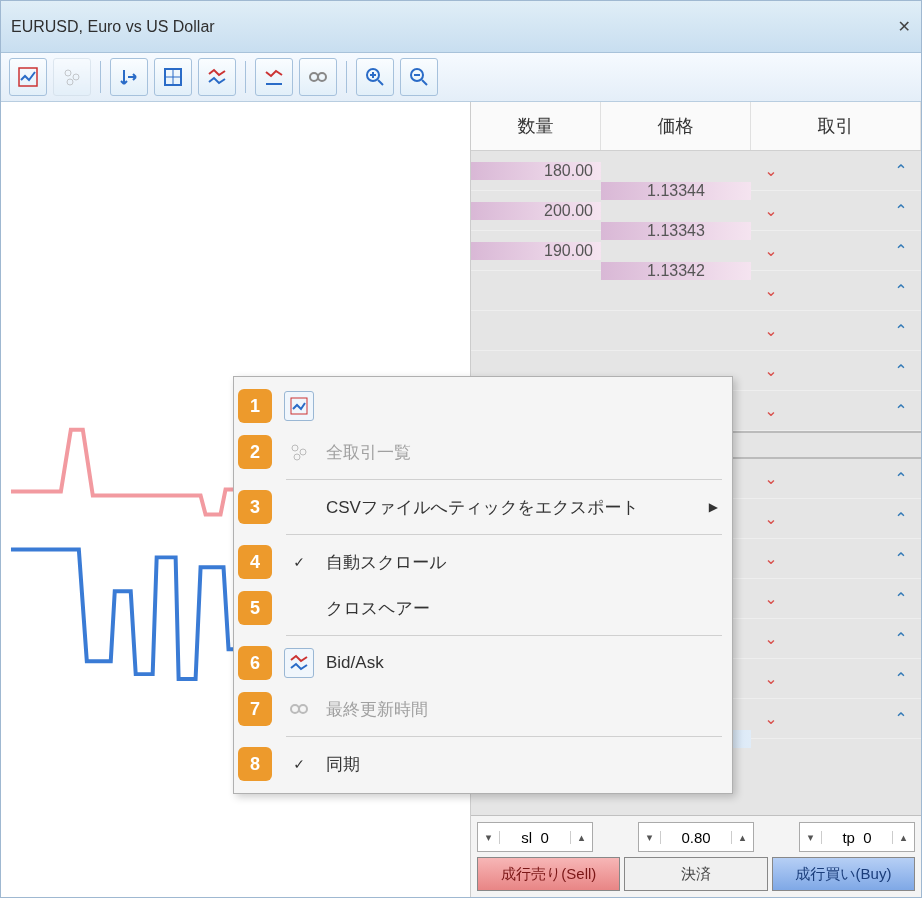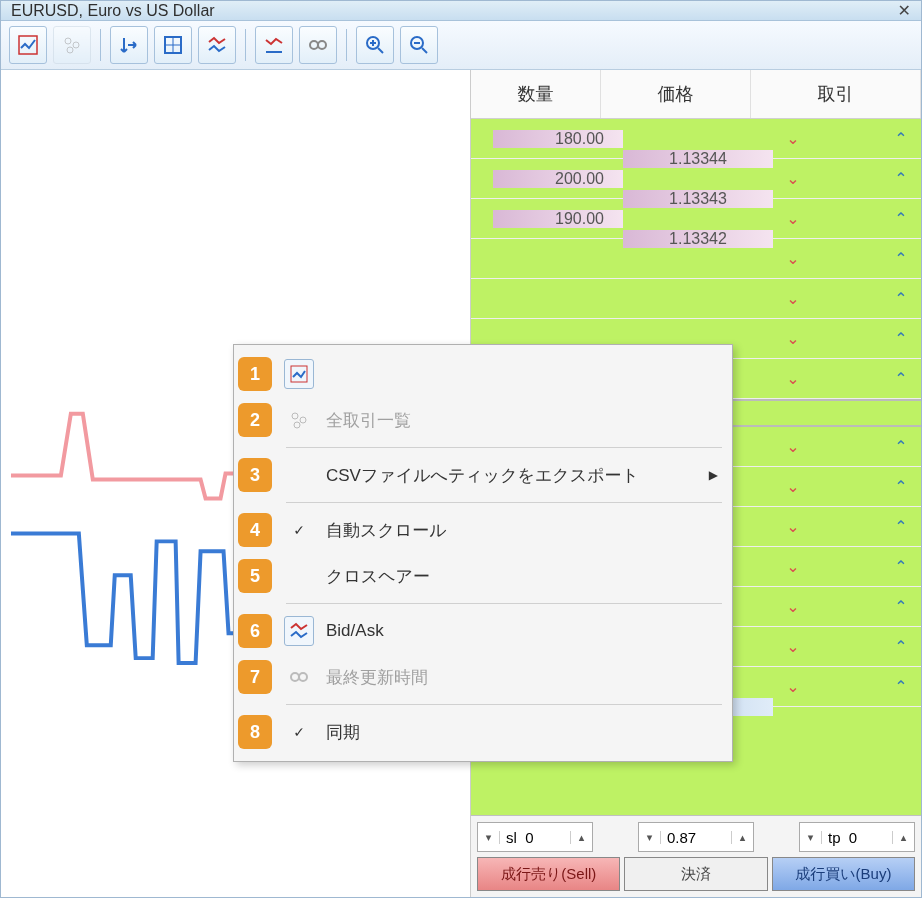--- a/index.html
+++ b/index.html
@@ -15,21 +15,21 @@
   width: 922px;
   height: 898px;
   border: 1px solid #9fb8d1;
   background: #fff;
   display: flex;
   flex-direction: column;
 }
 .titlebar {
   background: linear-gradient(to bottom, #e0eef7, #c8def0);
   border-bottom: 1px solid #a8c2da;
-  padding: 0 10px;
+  padding: 16px 10px;
   display: flex;
   align-items: center;
   justify-content: space-between;
   font-size: 16px;
   color: #2f2f2f;
 }
 .titlebar .close { font-size: 16px; cursor: pointer; color: #444; }
 .toolbar {
   background: linear-gradient(to bottom, #f6faff, #e4eef8);
   border-bottom: 1px solid #b8cde0;
@@ -65,21 +65,21 @@
 .chart-area {
   width: 470px;
   border-right: 1px solid #ccc;
   position: relative;
   background: #fff;
 }
 .dom-panel {
   flex: 1;
   display: flex;
   flex-direction: column;
-  background: #bef264;
+  background: #e5e5e5;
 }
 .dom-header {
   display: flex;
   border-bottom: 1px solid #d0d0d0;
   background: #fafafa;
 }
 .dom-header div {
   padding: 12px 8px;
   font-size: 18px;
   color: #333;
@@ -95,24 +95,23 @@
 }
 .dom-row {
   display: flex;
   height: 40px;
   align-items: center;
   border-bottom: 1px solid #eee;
 }
 .dom-row .cell-qty {
   width: 130px;
   text-align: right;
-  padding-right: 19px;
+  padding-right: 8px;
   font-size: 16px;
   color: #555;
-  margin-left: 22px;
 }
 .dom-row .cell-price {
   width: 150px;
   text-align: center;
   font-size: 16px;
   color: #555;
   margin-top: 41px;
 }
 .dom-row .cell-trade {
   flex: 1;
@@ -154,21 +153,21 @@
   width: 22px;
   text-align: center;
   cursor: pointer;
   font-size: 11px;
   color: #555;
   border-right: 1px solid #ccc;
 }
 .spinbox .arr:last-child { border-left:1px solid #ccc; border-right:none;}
 .spinbox .val {
   width: 70px;
-  text-align: left;
+  text-align: center;
   padding: 0 6px;
   font-size: 15px;
 }
 .action-btns {
   display: flex;
   gap: 4px;
 }
 .action-btns button {
   flex: 1;
   height: 34px;
@@ -447,21 +446,21 @@
         </div>
       <div class="bottom-panel">
         <div class="spinners">
           <div class="spinbox">
             <span class="arr">▾</span>
             <span class="val"><span class="ph">sl</span>&nbsp;&nbsp;<span>0</span></span>
             <span class="arr">▴</span>
           </div>
           <div class="spinbox">
             <span class="arr">▾</span>
-            <span class="val">0.87</span>
+            <span class="val">0.80</span>
             <span class="arr">▴</span>
           </div>
           <div class="spinbox">
             <span class="arr">▾</span>
             <span class="val"><span class="ph">tp</span>&nbsp;&nbsp;<span>0</span></span>
             <span class="arr">▴</span>
           </div>
         </div>
         <div class="action-btns">
           <button class="btn-sell">成行売り(Sell)</button>

